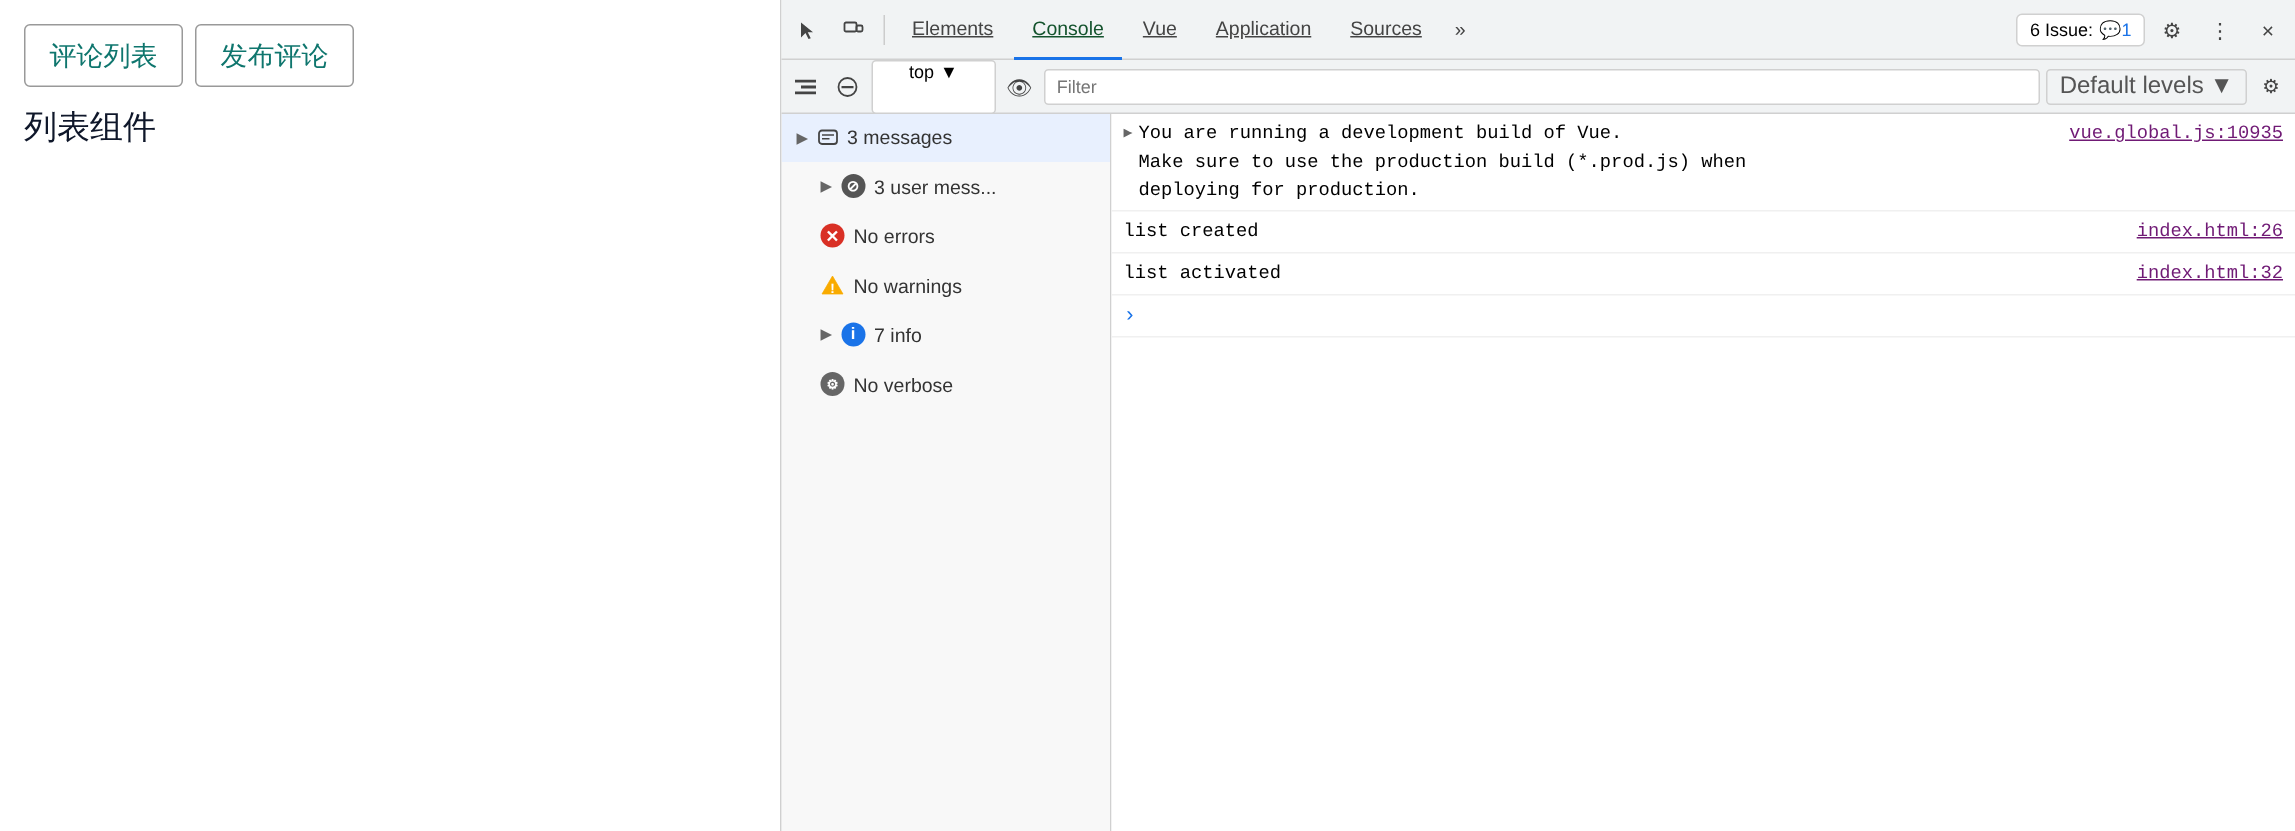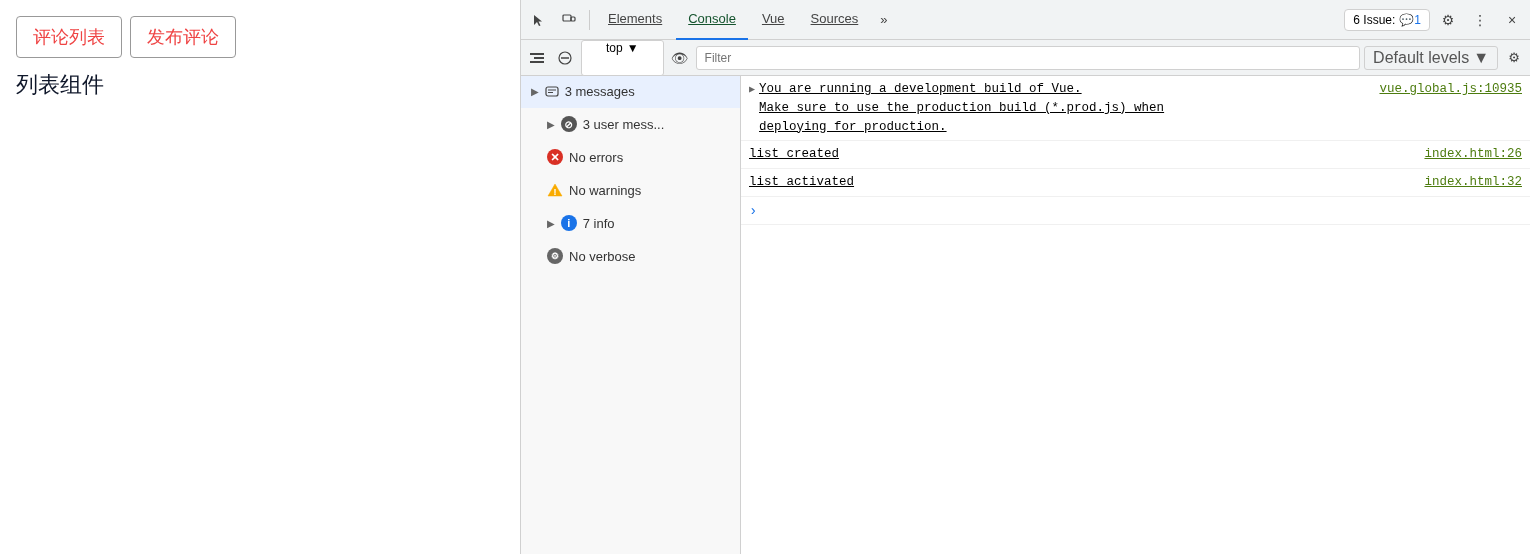--- a/index.html
+++ b/index.html
@@ -26,21 +26,21 @@
       display: flex;
       gap: 8px;
     }
     .cn-button {
       border: 1px solid #999;
       background: #fff;
       padding: 8px 16px;
       font-size: 18px;
       cursor: pointer;
       border-radius: 4px;
-      color: #ef4444;
+      color: #0f766e;
     }
     .page-title {
       font-size: 22px;
       font-weight: normal;
       color: #0f172a;
       margin-top: 4px;
     }
 
     
     .devtools {
@@ -255,21 +255,21 @@
       border-bottom: 1px solid #f0f0f0;
       min-height: 28px;
       position: relative;
     }
     .console-entry-content {
       flex: 1;
       color: #000;
       line-height: 1.5;
     }
     .console-entry-link {
-      color: #4d7c0f;
+      color: #701a75;
       text-decoration: underline;
       cursor: pointer;
       margin-left: auto;
       white-space: nowrap;
       padding-left: 20px;
     }
     .console-expand {
       color: #666;
       font-size: 10px;
       margin-right: 4px;
@@ -283,21 +283,20 @@
     }
     .console-entry-row {
       display: flex;
       width: 100%;
       justify-content: space-between;
       align-items: flex-start;
     }
     .code-text {
       font-family: 'Courier New', Consolas, monospace;
       white-space: pre;
-      text-decoration: underline;
     }
   </style>
 </head>
 <body>
 
 <div class="left-panel">
   <div class="button-row">
     <button class="cn-button">评论列表</button>
     <button class="cn-button">发布评论</button>
   </div>
@@ -317,20 +316,21 @@
     <button class="toolbar-icon-btn" title="Toggle device toolbar">
       <svg width="14" height="14" viewBox="0 0 14 14">
         <rect x="1" y="2" width="8" height="6" rx="1" fill="none" stroke="#444" stroke-width="1.2"></rect>
         <rect x="9" y="4" width="4" height="4" rx="1" fill="none" stroke="#444" stroke-width="1.2"></rect>
       </svg>
     </button>
     <div class="toolbar-separator"></div>
     <div class="tab-item">Elements</div>
     <div class="tab-item active">Console</div>
     <div class="tab-item">Vue</div>
+    <div class="tab-item">Application</div>
     <div class="tab-item">Sources</div>
     <div class="tab-more">»</div>
     <div class="toolbar-right">
       <div class="issue-badge">
         <span>6 Issue:</span>
         <span class="badge-blue">💬1</span>
       </div>
       <button class="toolbar-icon-btn">⚙</button>
       <button class="toolbar-icon-btn">⋮</button>
       <button class="toolbar-icon-btn">×</button>

